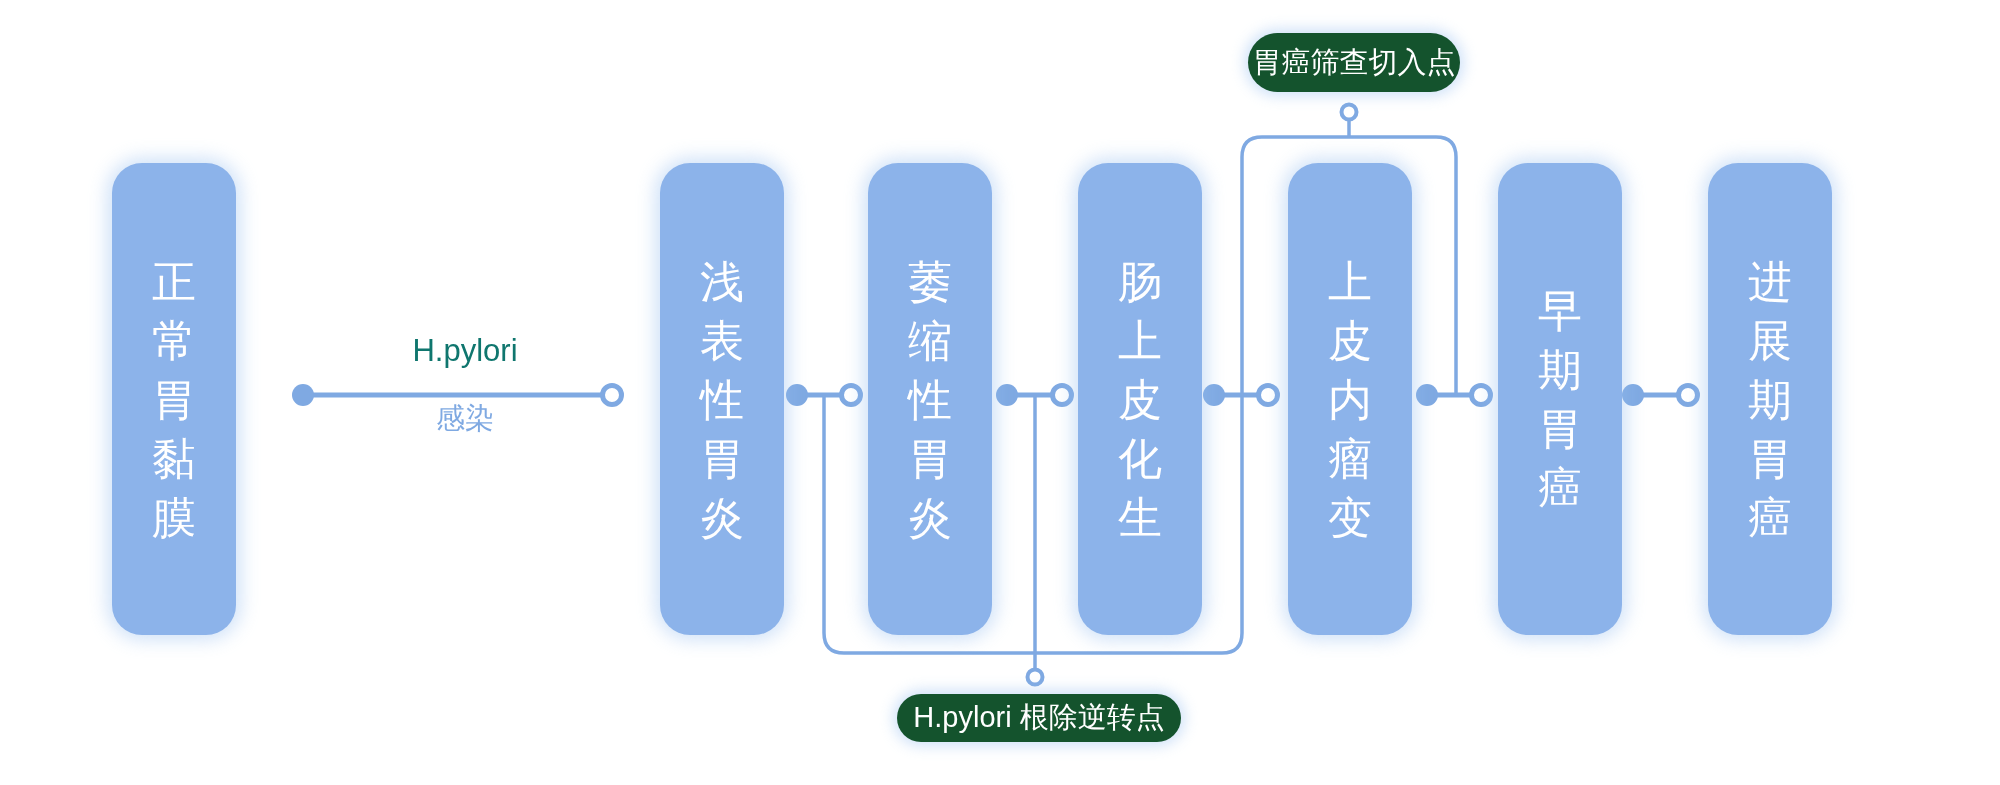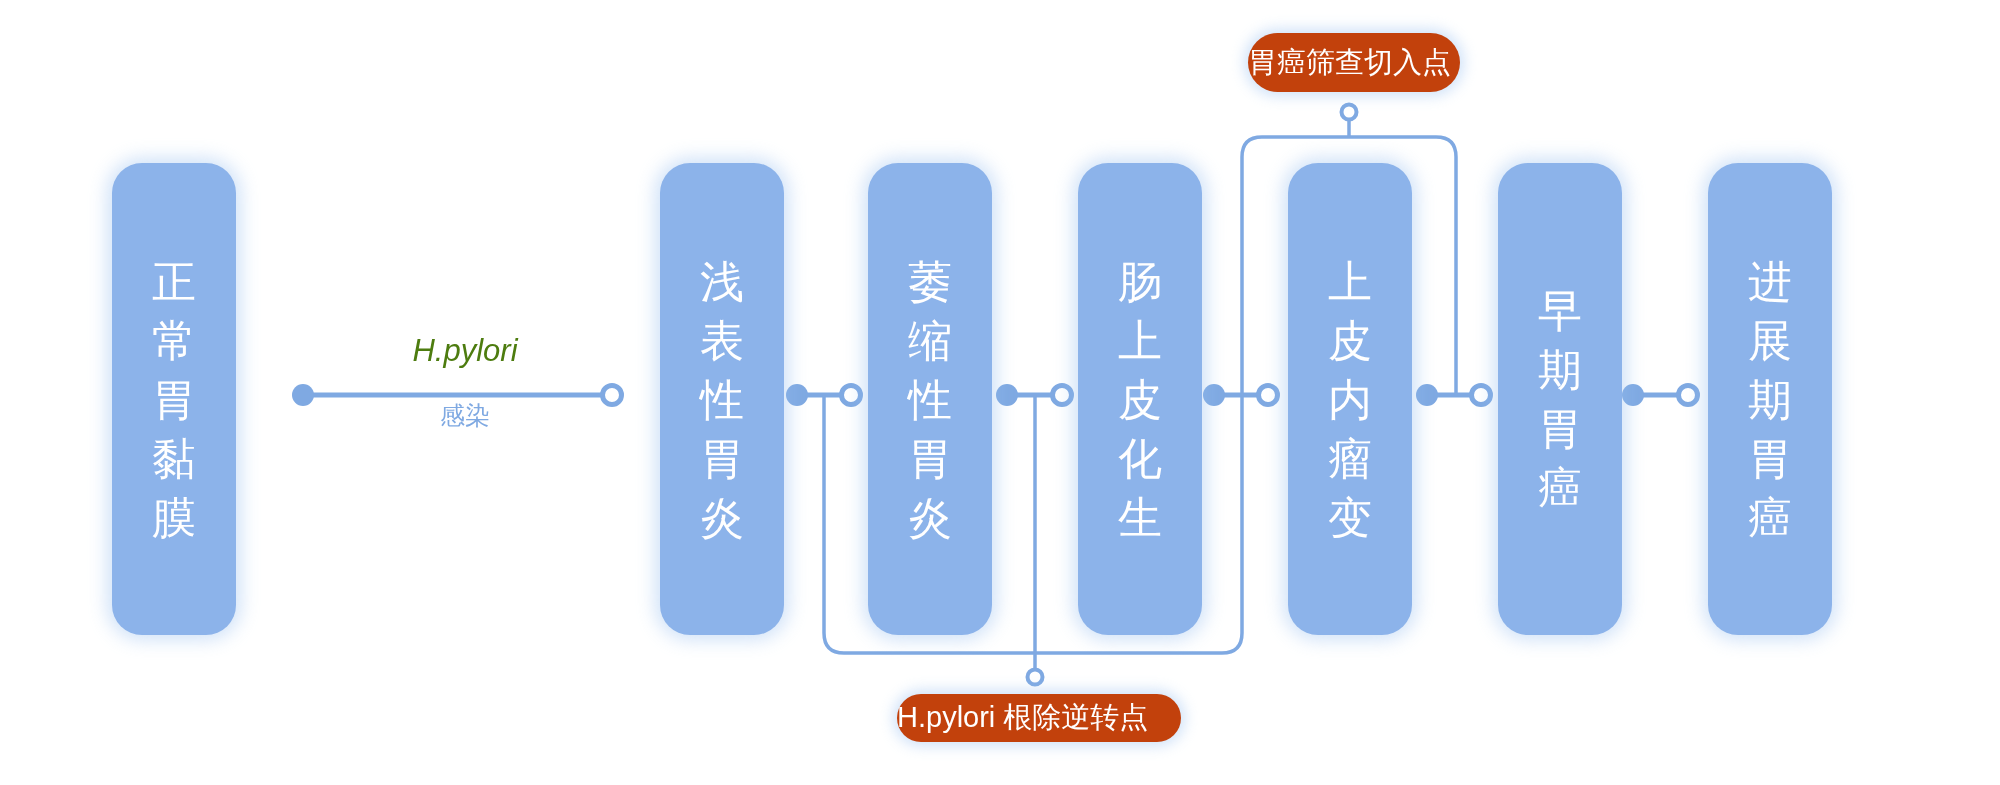--- a/index.html
+++ b/index.html
@@ -28,39 +28,39 @@
   .stage-text {
     color: #ffffff;
     font-size: 44px;
     line-height: 59px;
     white-space: pre;
     text-align: center;
     font-weight: 400;
   }
   .pill {
     position: absolute;
-    background: #c2410c;
+    background: #14532d;
     border-radius: 40px;
-    display: flex; align-items: center; 
+    display: flex; align-items: center; justify-content: center;
     color: #ffffff;
     box-shadow: 0 0 14px 4px rgba(150, 190, 240, 0.45);
   }
   .pill-top { left: 1248px; top: 33px; width: 212px; height: 59px; font-size: 29px; }
   .pill-bottom { left: 897px; top: 694px; width: 284px; height: 48px; font-size: 29px; }
   .edge-label-line1 {
     position: absolute; left: 355px; top: 333px; width: 220px;
     text-align: center;
-    color: #4d7c0f;
-    font-size: 31px; font-style: italic; font-weight: 500;
+    color: #0f766e;
+    font-size: 31px; font-weight: 500;
   }
   .edge-label-line2 {
     position: absolute; left: 355px; top: 399px; width: 220px;
     text-align: center;
     color: #7FA9E2;
-    font-size: 25px;
+    font-size: 29px;
   }
 </style>
 </head>
 <body>
 
 <div class="canvas">
 
   <svg class="svg-layer" viewBox="0 0 2000 785" xmlns="http://www.w3.org/2000/svg">
     <g stroke="#7FA9E2" fill="none">
 

